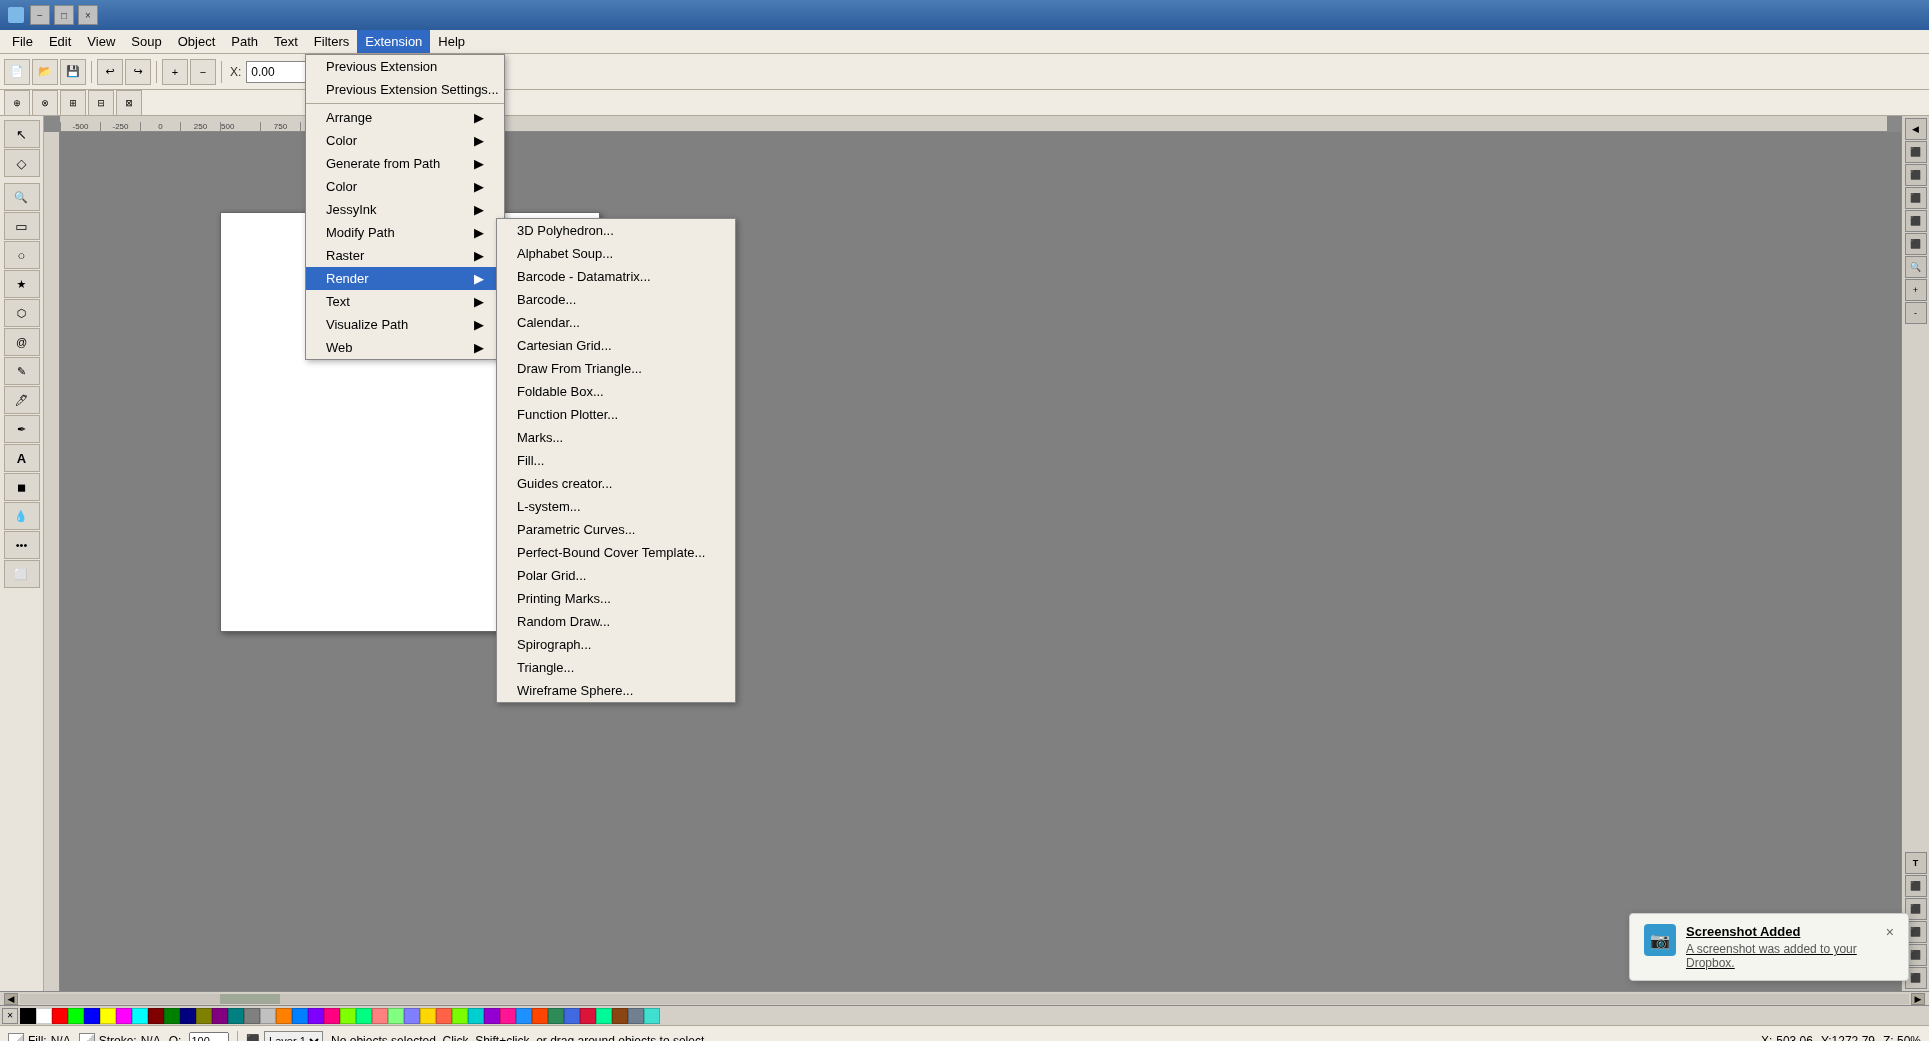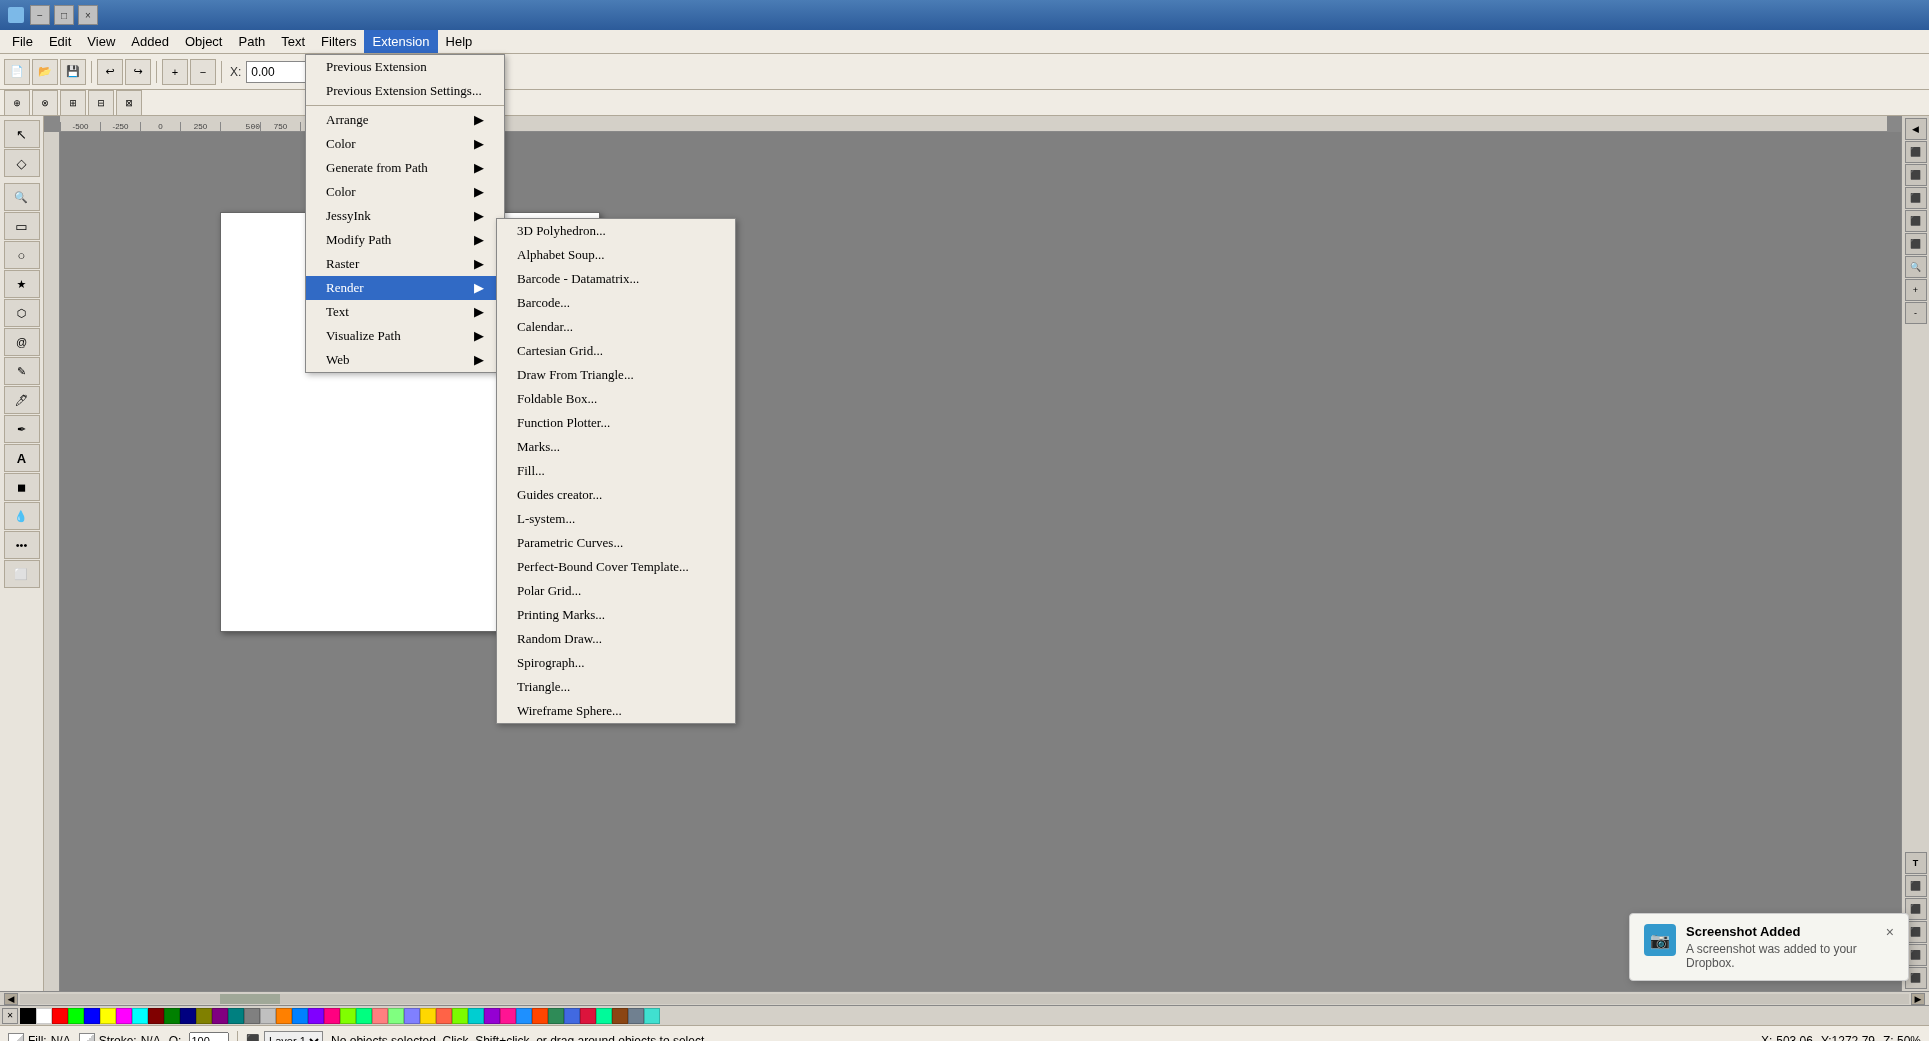--- a/index.html
+++ b/index.html
@@ -270,21 +270,20 @@
       min-width: 200px;
     }
     .dropdown-item {
       padding: 4px 20px 4px 20px;
       cursor: pointer;
       display: flex;
       justify-content: space-between;
       align-items: center;
       white-space: nowrap;
       font-size: 13px;
-      font-family: Liberation Serif, serif;
     }
     .dropdown-separator {
       height: 1px;
       background: #b0a898;
       margin: 2px 0;
     }
     .dropdown-item .arrow {
       margin-left: 16px;
     }
 
@@ -331,21 +330,21 @@
     <div class="win-btn">−</div>
     <div class="win-btn">□</div>
     <div class="win-btn">×</div>
   </div>
 </div>
 
 <div id="menu-bar">
   <div class="menu-item">File</div>
   <div class="menu-item">Edit</div>
   <div class="menu-item">View</div>
-  <div class="menu-item">Added</div>
+  <div class="menu-item">Soup</div>
   <div class="menu-item">Object</div>
   <div class="menu-item">Path</div>
   <div class="menu-item">Text</div>
   <div class="menu-item">Filters</div>
   <div class="menu-item active">Extension</div>
   <div class="menu-item">Help</div>
 </div>
 
 <div id="toolbar">
   <div class="toolbar-btn">📄</div>
@@ -399,21 +398,21 @@
   </div>
 
   <div id="canvas-area" style="position:relative; flex:1; background:#888; overflow:hidden;">
 
     <div id="ruler-top" style="position:absolute; top:0; left:16px; right:14px; height:16px; background:#d4d0c8; border-bottom:1px solid #888; overflow:hidden; display:flex; align-items:flex-end; font-size:8px; color:#444;">
       <div style="display:flex; width:100%;">
         <span style="min-width:40px; text-align:center; border-left:1px solid #888; font-size:8px;">-500</span>
         <span style="min-width:40px; text-align:center; border-left:1px solid #888; font-size:8px;">-250</span>
         <span style="min-width:40px; text-align:center; border-left:1px solid #888; font-size:8px;">0</span>
         <span style="min-width:40px; text-align:center; border-left:1px solid #888; font-size:8px;">250</span>
-        <span style="min-width:40px; text-align:right; border-left:1px solid #888; font-size:8px;font-family:Liberation Mono, monospace;">500</span>
+        <span style="min-width:40px; text-align:left; border-left:1px solid #888; font-size:8px;">500</span>
         <span style="min-width:40px; text-align:center; border-left:1px solid #888; font-size:8px;">750</span>
         <span style="min-width:40px; text-align:center; border-left:1px solid #888; font-size:8px;">1000</span>
         <span style="min-width:40px; text-align:center; border-left:1px solid #888; font-size:8px;">1250</span>
         <span style="min-width:40px; text-align:center; border-left:1px solid #888; font-size:8px;">1500</span>
         <span style="min-width:40px; text-align:center; border-left:1px solid #888; font-size:8px;">1750</span>
         <span style="min-width:40px; text-align:center; border-left:1px solid #888; font-size:8px;">2k</span>
       </div>
     </div>
 
     <div id="ruler-left" style="position:absolute; top:16px; left:0; width:16px; bottom:0; background:#d4d0c8; border-right:1px solid #888; overflow:hidden;">
@@ -594,18 +593,18 @@
   <div class="dropdown-item">Polar Grid...</div>
   <div class="dropdown-item">Printing Marks...</div>
   <div class="dropdown-item">Random Draw...</div>
   <div class="dropdown-item">Spirograph...</div>
   <div class="dropdown-item">Triangle...</div>
   <div class="dropdown-item">Wireframe Sphere...</div>
 </div>
 
 <div id="notification" style="position:absolute; bottom:60px; right:20px; background:#f5f5f0; border:1px solid #ccc; border-radius:4px; padding:10px 14px; width:280px; box-shadow:2px 2px 8px rgba(0,0,0,0.2); display:flex; gap:10px; z-index:2000;">
   <div style="width:32px; height:32px; background:#3399cc; border-radius:4px; display:flex; align-items:center; justify-content:center; color:white; font-size:16px; flex-shrink:0;">📷</div>
-  <div style="flex:1;">
+  <div style="flex:1;text-decoration:underline;">
     <div style="font-weight:bold; font-size:13px; margin-bottom:3px;">Screenshot Added</div>
     <div style="font-size:12px; color:#555;">A screenshot was added to your Dropbox.</div>
   </div>
   <div style="font-size:14px; cursor:pointer; color:#666; align-self:flex-start;">×</div>
 </div>
 
 </body></html>

